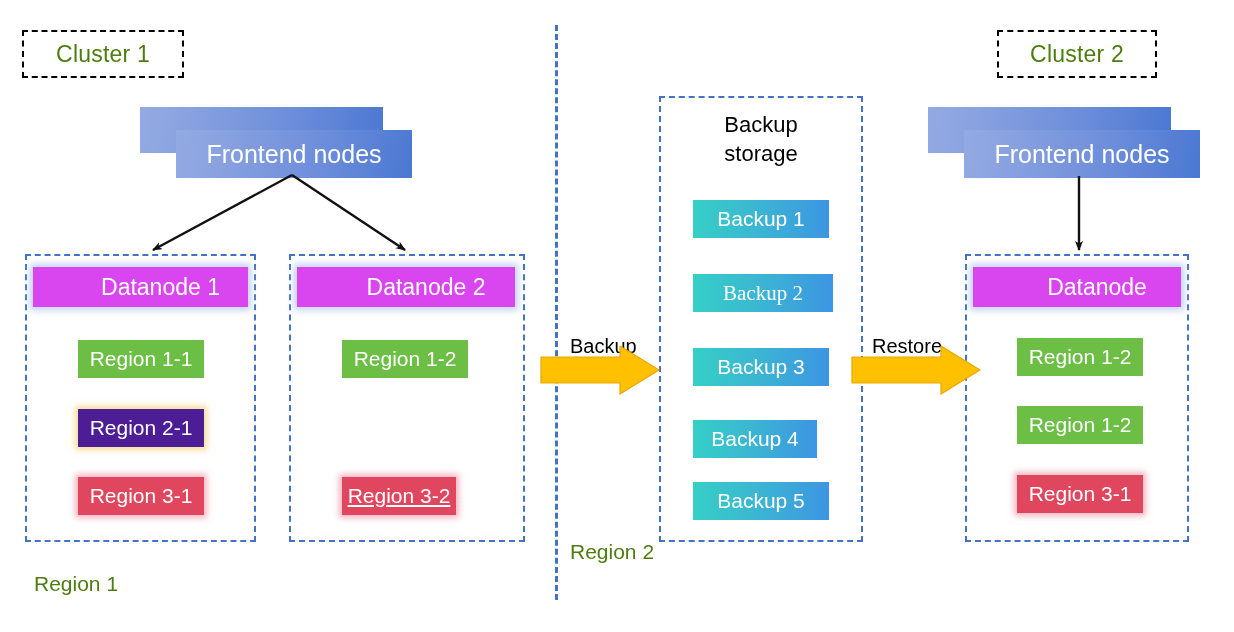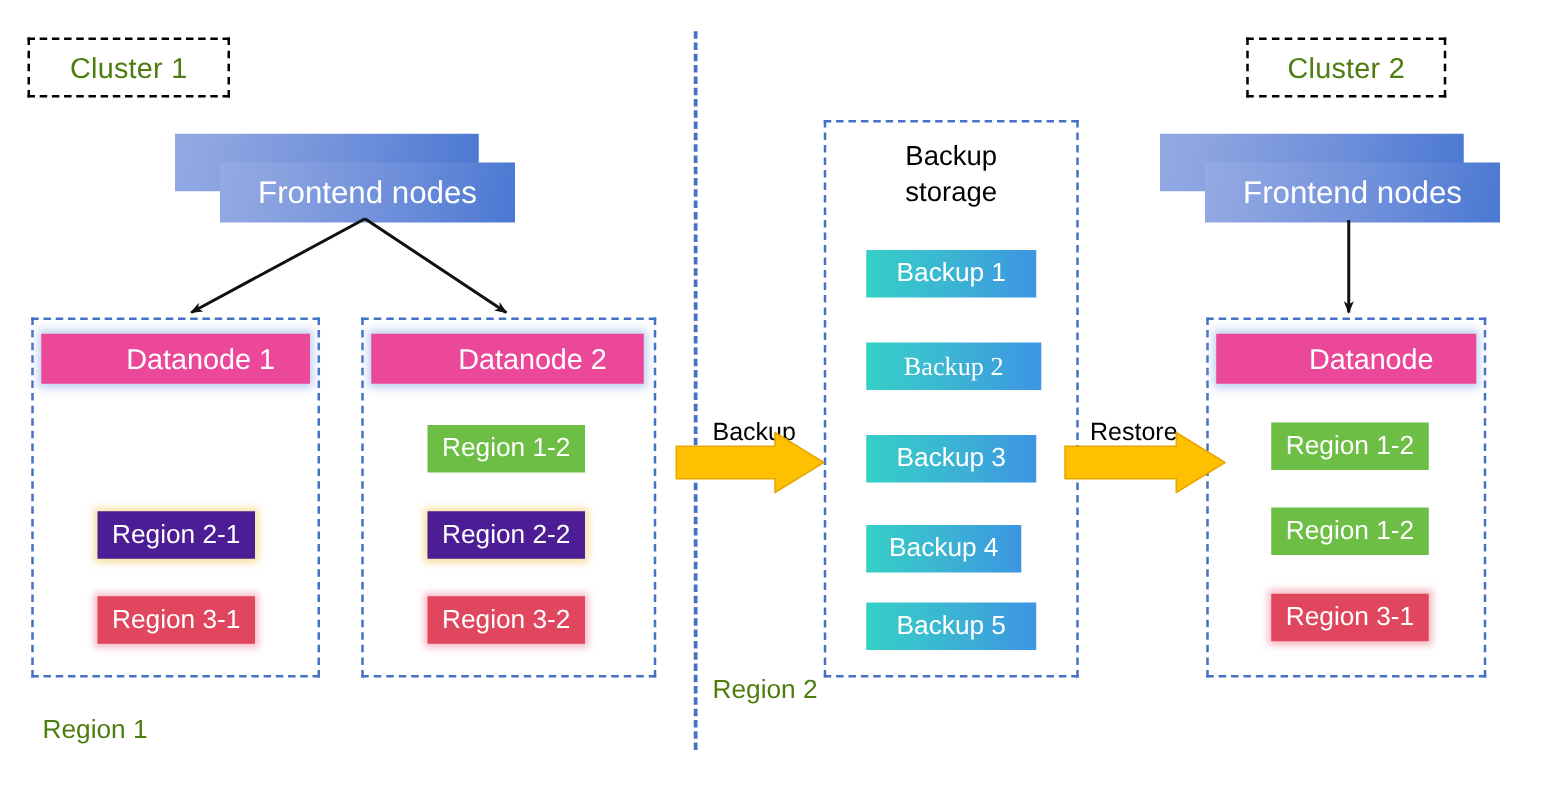--- a/index.html
+++ b/index.html
@@ -49,21 +49,21 @@
     display: flex;
     align-items: center;
     justify-content: center;
     color: #ffffff;
     font-size: 25px;
     white-space: nowrap;
   }
 
   
   .datanode-bar {
-    background: #ec4899;
+    background: #d946ef;
     display: flex;
     align-items: center;
     justify-content: center;
     color: #ffffff;
     font-size: 23px;
     box-shadow: 0 0 7px 3px rgba(180,200,240,.85);
     white-space: nowrap;
     padding-left: 40px;
   }
 
@@ -145,38 +145,38 @@
     <div class="frontend-back" style="left:0px; top:0px; width:243px; height:46px;"></div>
     <div class="frontend-front" style="left:36px; top:23px; width:236px; height:48px;">
       <span>Frontend nodes</span>
     </div>
   </div>
 
   <div class="abs dashed-box" style="left:25px; top:254px; width:231px; height:288px;"></div>
   <div class="abs datanode-bar" style="left:33px; top:267px; width:215px; height:40px;">
     <span>Datanode 1</span>
   </div>
+  <div class="abs region green" style="left:78px; top:340px; width:126px; height:38px;">
+    <span>Region 1-1</span>
+  </div>
   <div class="abs region yellow" style="left:78px; top:409px; width:126px; height:38px;">
     <span>Region 2-1</span>
   </div>
   <div class="abs region red" style="left:78px; top:477px; width:126px; height:38px;">
     <span>Region 3-1</span>
   </div>
 
   <div class="abs dashed-box" style="left:289px; top:254px; width:236px; height:288px;"></div>
   <div class="abs datanode-bar" style="left:297px; top:267px; width:218px; height:40px;">
     <span>Datanode 2</span>
   </div>
   <div class="abs region green" style="left:342px; top:340px; width:126px; height:38px;">
     <span>Region 1-2</span>
   </div>
-  <div class="abs region yellow" style="left:342px; top:409px; width:126px; height:38px;">
-    <span>Region 2-2</span>
-  </div>
-  <div class="abs region red" style="left:342px; top:477px; width:126px; height:38px;">
+  <div class="abs region red" style="left:342px; top:477px; width:114px; height:38px;text-decoration:underline;">
     <span>Region 3-2</span>
   </div>
 
   <div class="abs v-divider" style="left:555px; top:25px; width:0px; height:575px;"></div>
 
   <div class="abs dashed-box" style="left:659px; top:96px; width:204px; height:446px;"></div>
   <div class="abs backup-storage-title" style="left:659px; top:110px; width:204px; height:60px;">
     <div>Backup</div>
     <div>storage</div>
   </div>

